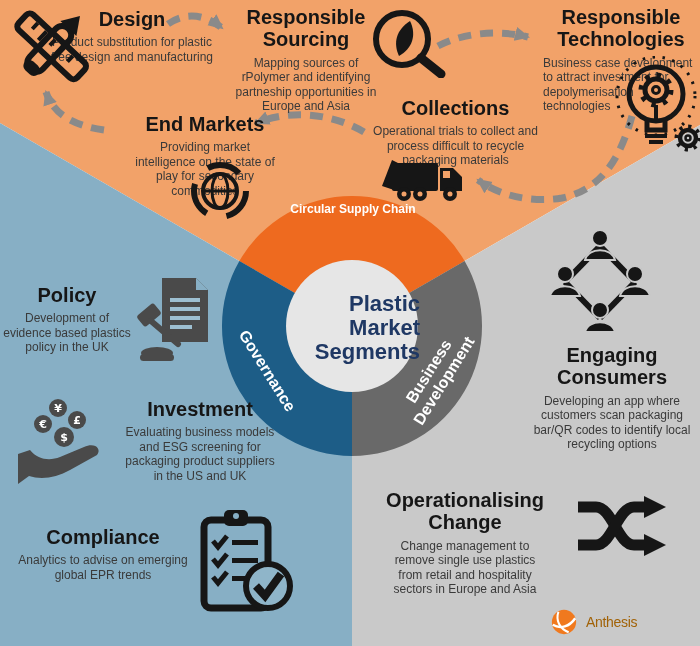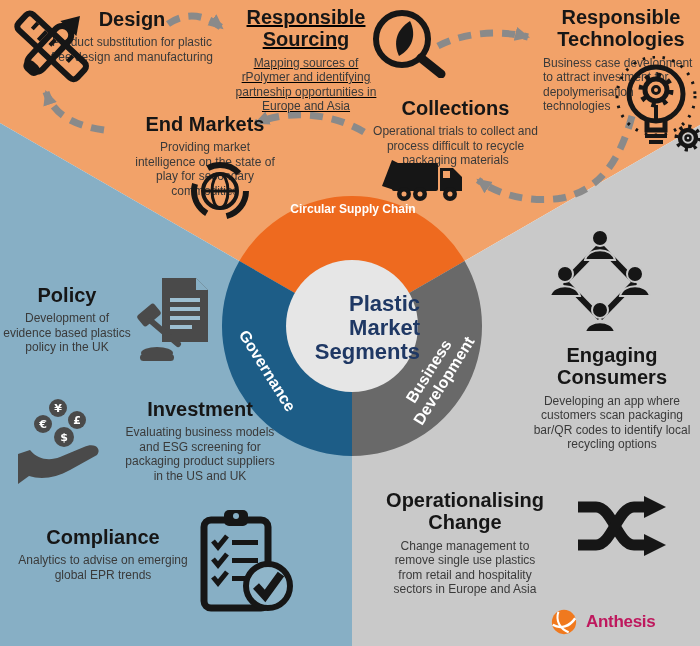--- a/index.html
+++ b/index.html
@@ -13,21 +13,21 @@
   .item p  { margin:0; font-size:12px; color:#3a3a3a; line-height:1.2; }
   .item.body-left p { text-align:left; }
   .icon { position:absolute; z-index:4; line-height:0; }
   .seg-label { position:absolute; z-index:3; color:#ffffff; font-weight:bold; text-align:center; }
   .seg-circular { left:272px; top:202px; width:162px; font-size:12px; line-height:1.18; }
   .seg-governance { left:197px; top:362px; width:140px; font-size:16px; transform:rotate(58deg); }
   .seg-business { left:381px; top:358px; width:112px; font-size:16px; line-height:1.15; transform:rotate(-58deg); }
   .center-title { position:absolute; z-index:3; left:286px; top:292px; width:134px;
     text-align:right; font-size:22px; font-weight:bold; color:#1f3864; line-height:1.08; }
   .logo { position:absolute; z-index:4; left:550px; top:608px; display:flex; align-items:center; gap:8px; }
-  .logo .logo-text { font-size:17px; font-weight:bold; color:#be185d; letter-spacing:-0.3px; }
+  .logo .logo-text { font-size:14px; font-weight:normal; color:#a16207; letter-spacing:-0.3px; }
 </style>
 </head>
 <body>
 
 <div class="stage">
 
   <svg class="bg" width="700" height="646" viewBox="0 0 700 646">
     <defs>
       <marker id="ah" markerUnits="userSpaceOnUse" markerWidth="18" markerHeight="18" refX="13" refY="9" orient="auto">
         <path d="M0,2 L15,9 L0,16 Z" fill="#8A8A8A"></path>
@@ -54,21 +54,21 @@
 
   <div class="seg-label seg-circular">Circular Supply Chain</div>
   <div class="seg-label seg-governance">Governance</div>
   <div class="seg-label seg-business">Business Development</div>
   <div class="center-title">Plastic Market Segments</div>
 
   <div class="item" style="left:48px; top:8px; width:168px;">
     <h3>Design</h3>
     <p>Product substitution for plastic free design and manufacturing</p>
   </div>
-  <div class="item" style="left:228px; top:6px; width:156px;text-decoration:underline;">
+  <div class="item" style="left:228px; top:6px; width:156px;">
     <h3>Responsible Sourcing</h3>
     <p>Mapping sources of rPolymer and identifying partneship opportunities in Europe and Asia</p>
   </div>
   <div class="item body-left" style="left:543px; top:6px; width:156px;">
     <h3>Responsible Technologies</h3>
     <p>Business case development to attract investment for depolymerisation technologies</p>
   </div>
   <div class="item" style="left:130px; top:113px; width:150px;">
     <h3>End Markets</h3>
     <p>Providing market intelligence on the state of play for secondary commodities</p>

